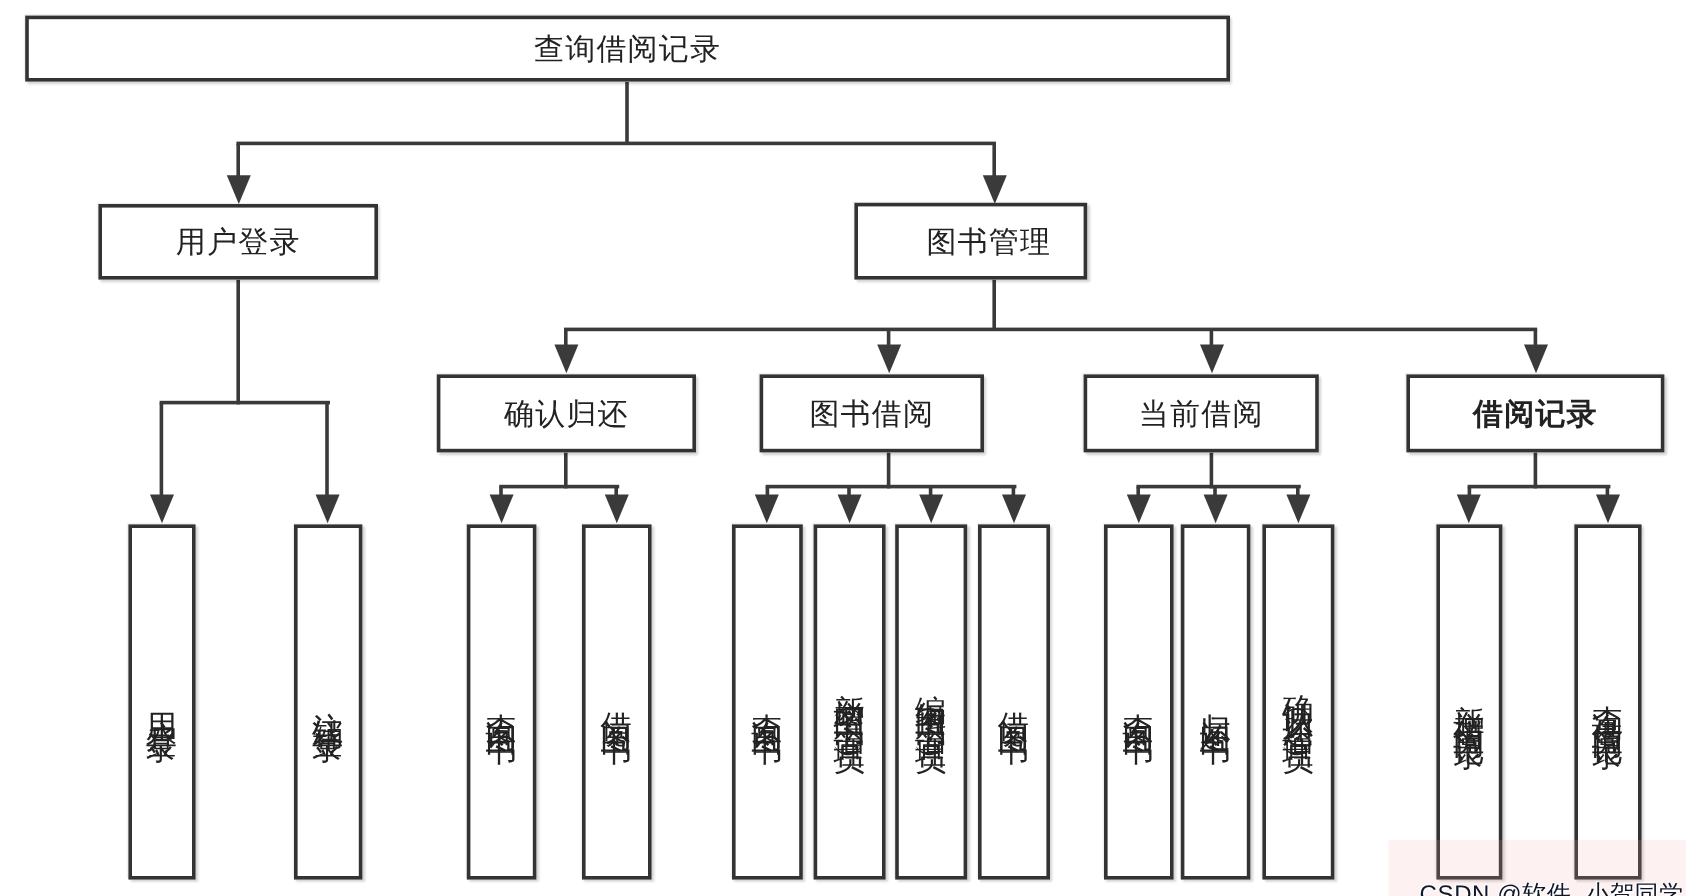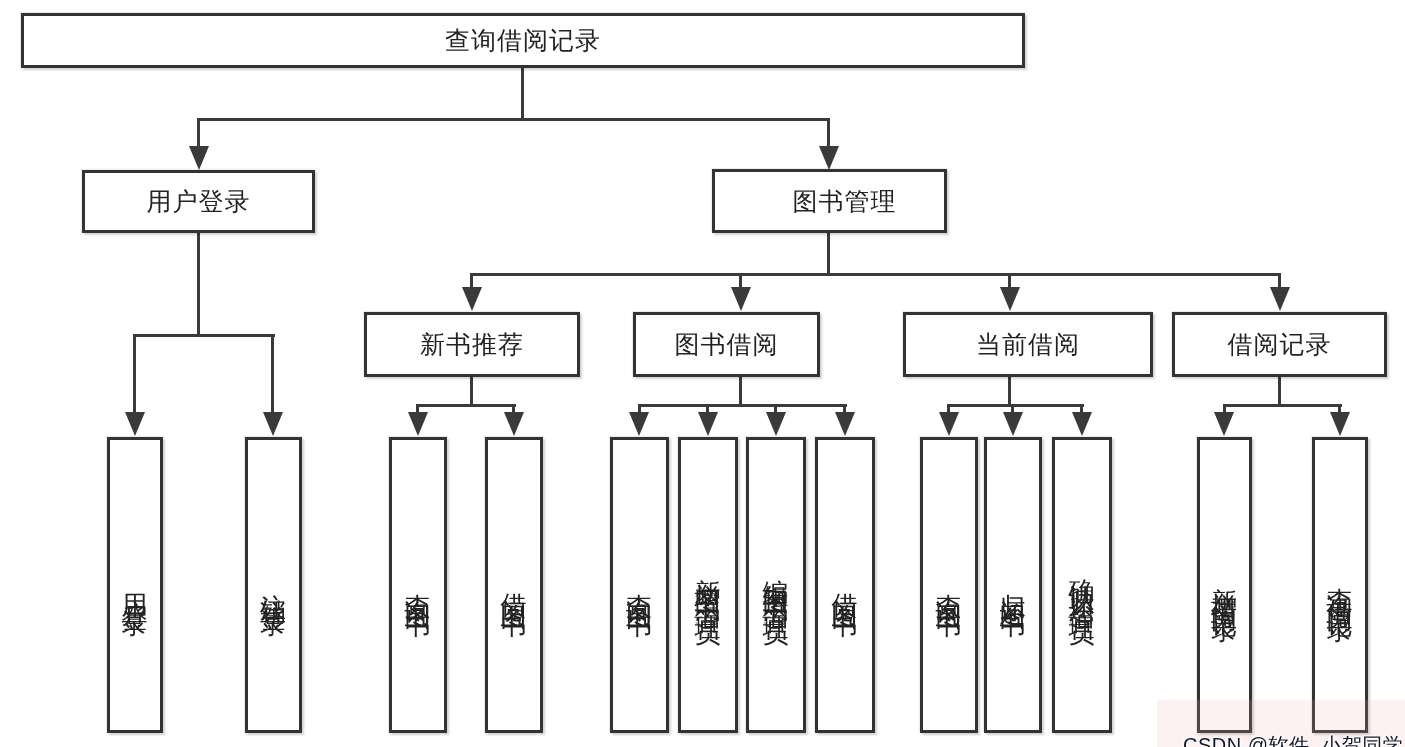--- a/index.html
+++ b/index.html
@@ -37,25 +37,25 @@
     position: absolute;
     width: 0; height: 0;
     border-left: 10px solid transparent;
     border-right: 10px solid transparent;
     border-top: 24px solid #3a3a3a;
     z-index: 1;
   }
   
   #root   { left: 21px;   top: 13px;  width: 1004px; height: 55px; }
   #n-user { left: 82px;   top: 170px; width: 233px;  height: 63px; }
-  #n-mgmt { left: 712px;  top: 169px; width: 235px;  height: 64px; padding-left: 30px; }
+  #n-mgmt { left: 712px;  top: 169px; width: 194px;  height: 64px; padding-left: 30px; }
   #n-nb   { left: 364px;  top: 312px; width: 216px;  height: 65px; }
   #n-bb   { left: 633px;  top: 312px; width: 187px;  height: 65px; }
-  #n-cb   { left: 903px;  top: 312px; width: 250px;  height: 65px; }
-  #n-br   { left: 1172px; top: 312px; width: 215px;  height: 65px; }
+  #n-cb   { left: 903px;  top: 312px; width: 196px;  height: 65px; }
+  #n-br   { left: 1172px; top: 312px; width: 215px;  height: 65px; font-weight: bold; }
   
   .leaf { top: 437px; height: 296px; }
   #l-ul1 { left: 107px;  width: 56px; }
   #l-ul2 { left: 245px;  width: 57px; }
   #l-nb1 { left: 389px;  width: 58px; }
   #l-nb2 { left: 485px;  width: 58px; }
   #l-bb1 { left: 610px;  width: 59px; }
   #l-bb2 { left: 678px;  width: 60px; }
   #l-bb3 { left: 746px;  width: 60px; }
   #l-bb4 { left: 815px;  width: 60px; }
@@ -91,21 +91,21 @@
   </div>
 
   <div class="box" id="n-user">
     <span class="hlabel">用户登录</span>
   </div>
   <div class="box" id="n-mgmt">
     <span class="hlabel">图书管理</span>
   </div>
 
   <div class="box" id="n-nb">
-    <span class="hlabel">新书推荐</span>
+    <span class="hlabel">确认归还</span>
   </div>
   <div class="box" id="n-bb">
     <span class="hlabel">图书借阅</span>
   </div>
   <div class="box" id="n-cb">
     <span class="hlabel">当前借阅</span>
   </div>
   <div class="box" id="n-br">
     <span class="hlabel">借阅记录</span>
   </div>

